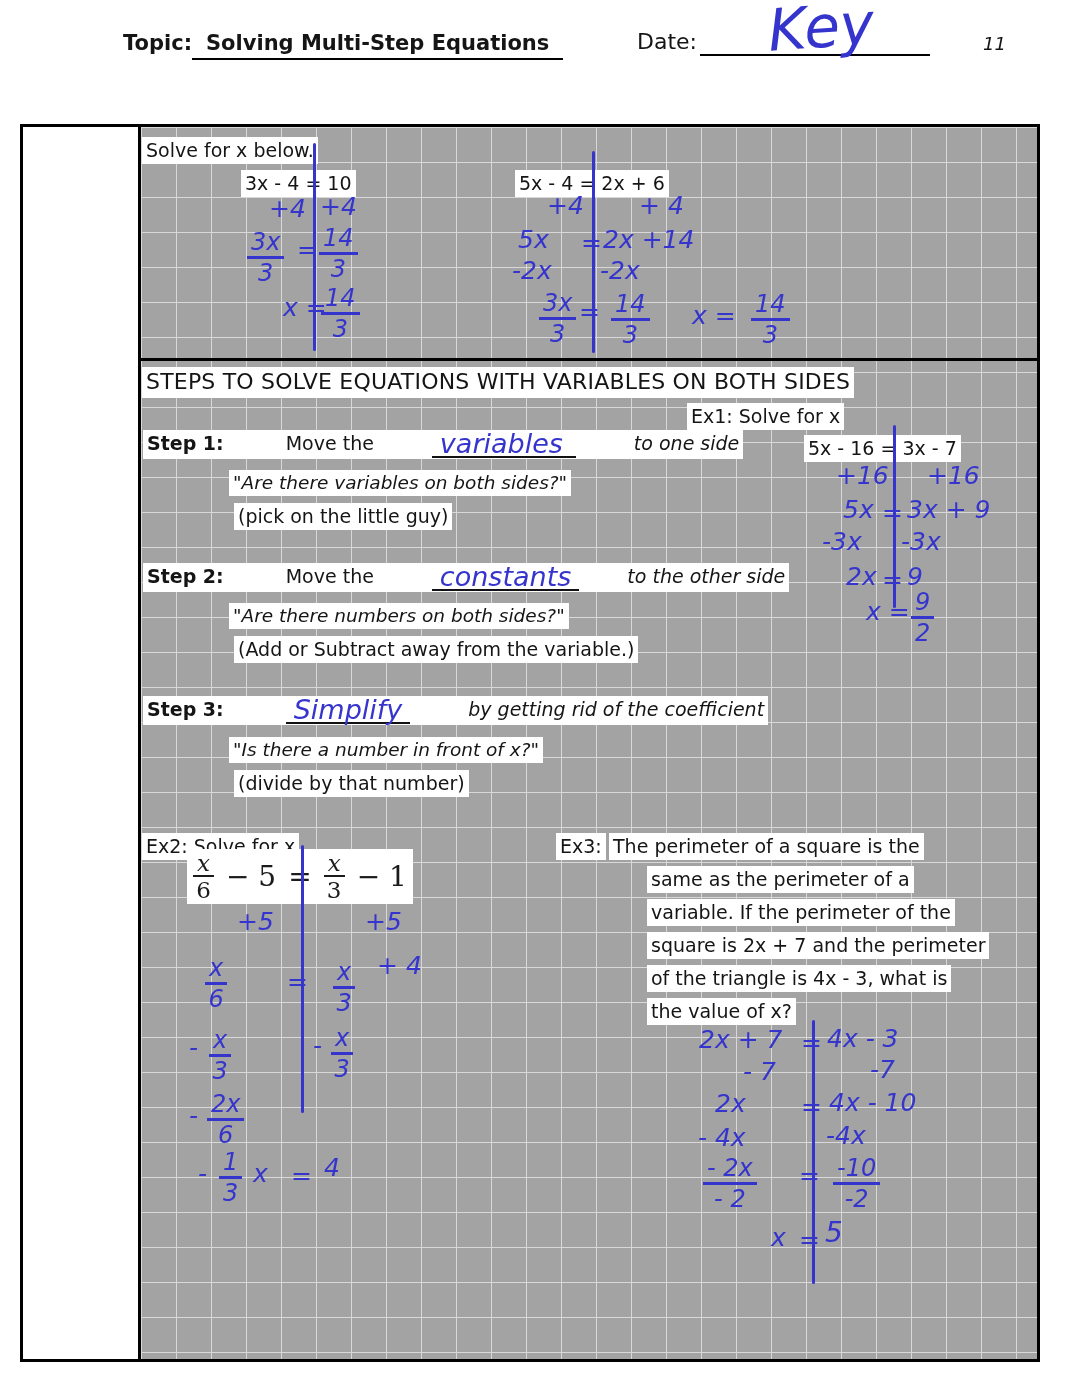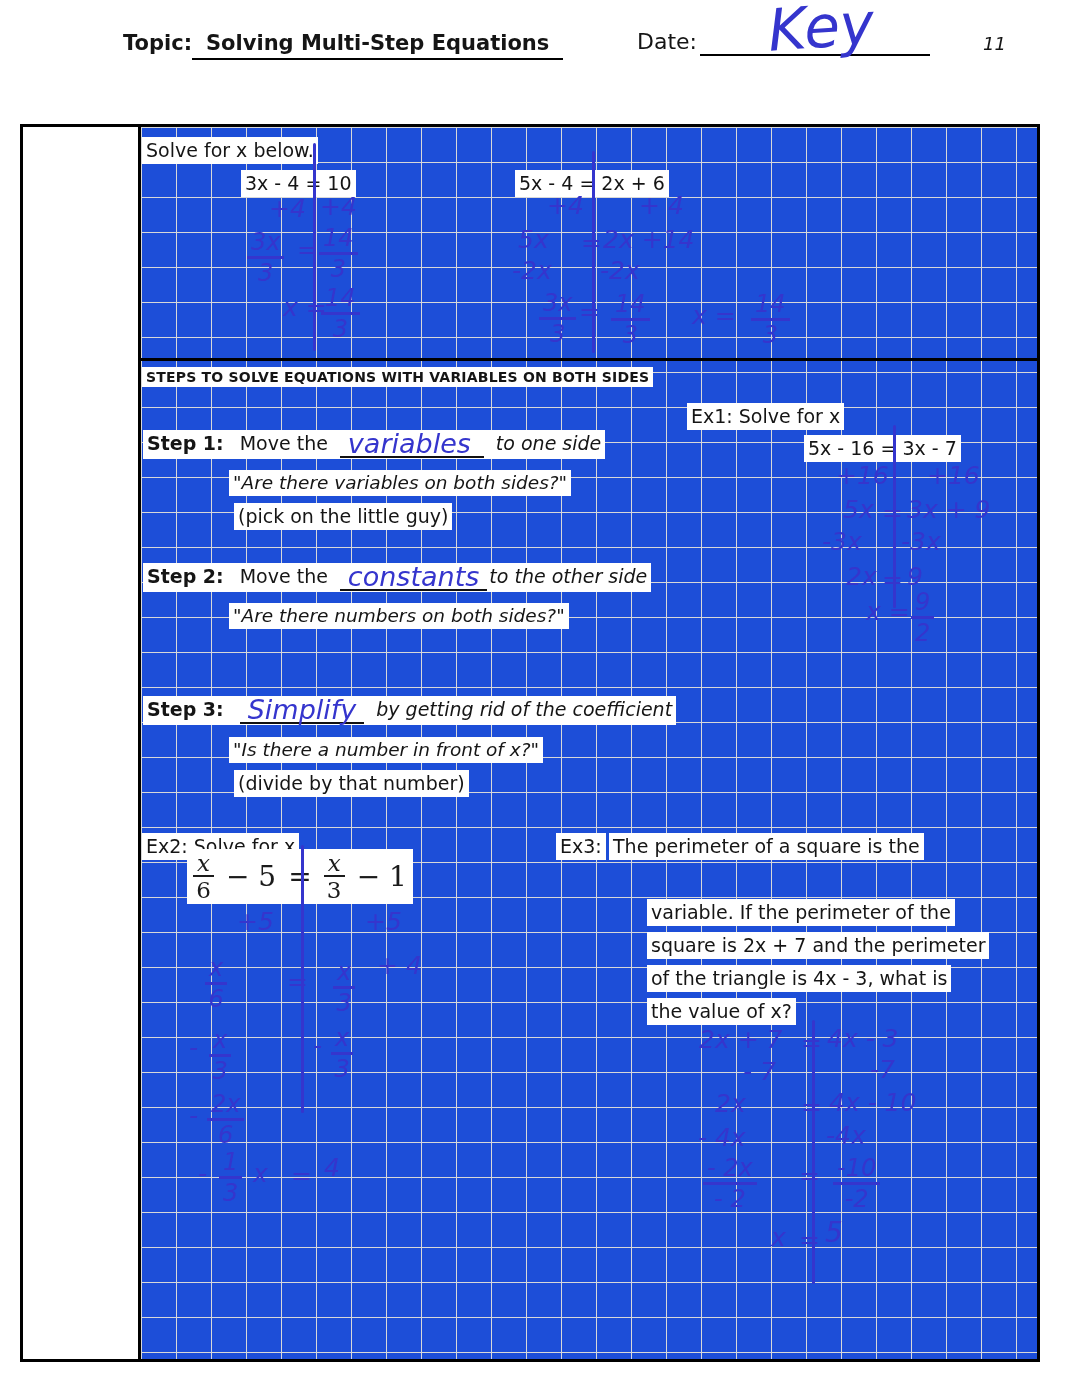--- a/index.html
+++ b/index.html
@@ -21,36 +21,36 @@
   .h-page { left:983px; top:33px; font-size:18px;font-style:italic; }
 
   
   .eq-box { left:20px; top:58px; width:1020px; height:67px; border:3px solid #000;
             box-sizing:border-box; background:#fff; display:flex; align-items:center;
             padding-left:9px; font-size:20px; }
   .eq-box .q { margin-left:10px; }
 
   
   .main-box { left:20px; top:124px; width:1020px; height:1238px; border:3px solid #000;
-              box-sizing:border-box; display:flex; background:#1d4ed8; }
+              box-sizing:border-box; display:flex; background:#a3a3a3; }
   .side-col { width:118px; border-right:3px solid #000; box-sizing:border-box; background:#fff; }
   .content  { position:relative; flex:1; overflow:hidden;
               background-image:
                 linear-gradient(to right,  #d8d8d8 1px, transparent 1px),
                 linear-gradient(to bottom, #d8d8d8 1px, transparent 1px);
               background-size:35px 35px; }
 
   
   .typed { position:absolute; font-size:19px; background:#fff; padding:1px 4px;
            white-space:nowrap; z-index:1; line-height:1.3; }
   .typed.i  { font-style:italic; font-size:18.5px; }
-  .typed.title { font-weight:bold; font-size:14px; letter-spacing:0.2px; }
-
-  
-  .step-row { display:inline-flex; align-items:baseline; }
+  .typed.title { font-weight:normal; font-size:22px; letter-spacing:0.2px; }
+
+  
+  .step-row { display:inline-flex; align-items:baseline;gap:46px; }
   .step-row .lbl { font-weight:bold; margin-right:16px; }
   .step-row .pre { margin-right:12px; }
   .step-row .post{ margin-left:12px;font-style:italic; }
   .blank { border-bottom:2.5px solid #111; min-width:128px; text-align:left;
            padding:0 8px; display:inline-block; }
   .hw-inline { font-style:italic; color:#3535cd; font-size:27px; line-height:0.75;
                position:relative; top:3px; white-space:nowrap; }
 
   
   .hw { position:absolute; font-style:italic; color:#3535cd; font-size:25px;
@@ -148,20 +148,21 @@
       <div class="typed i" style="left:88px;top:343px">"Are there variables on both sides?"</div>
       <div class="typed" style="left:93px;top:376px">(pick on the little guy)</div>
 
       <div class="typed step-row" style="left:2px;top:436px">
         <span class="lbl">Step 2:</span>
         <span class="pre">Move the</span>
         <span class="blank"><span class="hw-inline">constants</span></span>
         <span class="post" style="margin-left:2px">to the other side</span>
       </div>
       <div class="typed i" style="left:88px;top:476px">"Are there numbers on both sides?"</div>
+      <div class="typed" style="left:93px;top:509px">(Add or Subtract away from the variable.)</div>
 
       <div class="typed step-row" style="left:2px;top:569px">
         <span class="lbl">Step 3:</span>
         <span class="blank" style="min-width:86px"><span class="hw-inline">Simplify</span></span>
         <span class="post">by getting rid of the coefficient</span>
       </div>
       <div class="typed i" style="left:88px;top:610px">"Is there a number in front of x?"</div>
       <div class="typed" style="left:93px;top:643px">(divide by that number)</div>
 
       <div class="typed" style="left:663px;top:308px">5x - 16 = 3x - 7</div>
@@ -228,20 +229,21 @@
       <span class="frac" style="left:78px;top:1022px">
         <span class="num">1</span>
         <span class="den">3</span>
       </span>
       <span class="hw" style="left:112px;top:1034px">x</span>
       <span class="hw" style="left:150px;top:1036px">=</span>
       <span class="hw" style="left:183px;top:1028px">4</span>
 
       <div class="typed" style="left:415px;top:706px">Ex3:</div>
       <div class="typed" style="left:468px;top:706px">The perimeter of a square is the</div>
+      <div class="typed" style="left:506px;top:739px">same as the perimeter of a</div>
       <div class="typed" style="left:506px;top:772px">variable.  If the perimeter of the</div>
       <div class="typed" style="left:506px;top:805px">square is 2x + 7 and the perimeter</div>
       <div class="typed" style="left:506px;top:838px">of the triangle is 4x - 3, what is</div>
       <div class="typed" style="left:506px;top:871px">the value of x?</div>
 
       <div class="vstroke" style="left:671px;top:893px;height:264px"></div>
       <span class="hw" style="left:558px;top:900px">2x + 7</span>
       <span class="hw" style="left:660px;top:903px">=</span>
       <span class="hw" style="left:686px;top:899px">4x - 3</span>
       <span class="hw" style="left:602px;top:932px">- 7</span>

